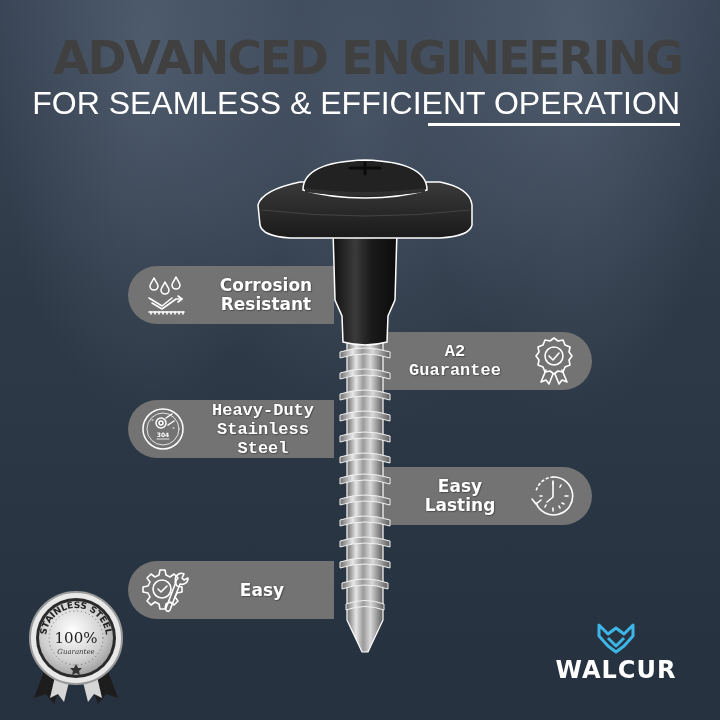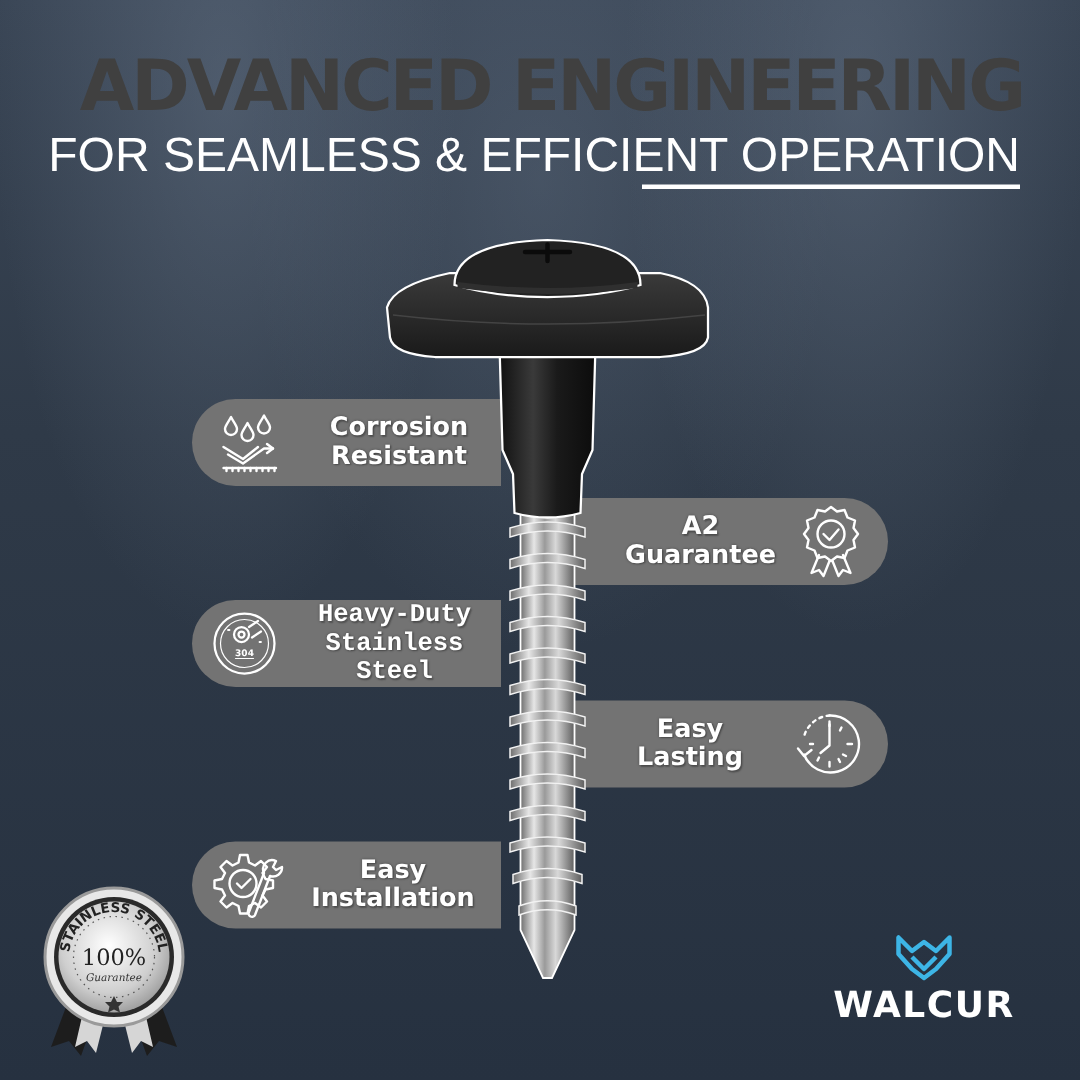--- a/index.html
+++ b/index.html
@@ -58,21 +58,21 @@
       <path d="M5 40 L40 40"></path>
       <path d="M7 40 v2 M11 40 v2 M15 40 v2 M19 40 v2 M23 40 v2 M27 40 v2 M31 40 v2 M35 40 v2 M39 40 v2"></path>
     </svg>
   </span>
   <span class="label" style="position:absolute; left:80px; width:116px;">
     <span>Corrosion</span><br><span>Resistant</span>
   </span>
 </div>
 
 <div class="pill right" style="left:380px; top:332px; width:212px;">
-  <span class="label" style="position:absolute; left:22px; width:130px;">
+  <span class="label" style="position:absolute; left:10px; width:130px;font-family:Liberation Mono, monospace;">
     <span>A2</span><br><span>Guarantee</span>
   </span>
   <span class="icon" style="left:154px; top:4px; width:40px; height:50px;">
     <svg viewBox="0 0 40 50" fill="none" stroke="#fff" stroke-width="1.6" stroke-linecap="round" stroke-linejoin="round">
       <path d="M20 2 l4 3 5 -1 2 5 5 2 -1 5 3 4 -3 4 1 5 -5 2 -2 5 -5 -1 -4 3 -4 -3 -5 1 -2 -5 -5 -2 1 -5 -3 -4 3 -4 -1 -5 5 -2 2 -5 5 1z"></path>
       <circle cx="20" cy="20" r="9"></circle>
       <path d="M15 20 l4 4 6 -7"></path>
       <path d="M12 34 L7 46 L12 44 L15 48 L19 38"></path>
       <path d="M28 34 L33 46 L28 44 L25 48 L21 38"></path>
     </svg>
@@ -116,21 +116,21 @@
 <div class="pill left" style="left:128px; top:535px; width:206px;margin-top:26px;">
   <span class="icon" style="left:12px; top:5px; width:50px; height:48px;">
     <svg viewBox="0 0 50 48" fill="none" stroke="#fff" stroke-width="1.6" stroke-linecap="round" stroke-linejoin="round">
       <path d="M20 4 h5 l1 5 4 2 4 -3 4 4 -3 4 2 4 5 1 v5 l-5 1 -2 4 3 4 -4 4 -4 -3 -4 2 -1 5 h-5 l-1 -5 -4 -2 -4 3 -4 -4 3 -4 -2 -4 -5 -1 v-5 l5 -1 2 -4 -3 -4 4 -4 4 3 4 -2z"></path>
       <circle cx="22" cy="23" r="9"></circle>
       <path d="M18 23 l3 3 6 -6"></path>
       <path d="M44 8 a6 6 0 0 0 -8 8 L26 42 a2 2 0 0 0 4 2 L40 18 a6 6 0 0 0 8 -6 l-4 2 -2 -2z"></path>
     </svg>
   </span>
   <span class="label" style="position:absolute; left:72px; width:124px;">
-    <span>Easy</span><br><span>Installation</span>
+    <span>Easy</span><br>
   </span>
 </div>
 
 <svg class="screw" viewBox="0 0 720 720">
   <defs>
     <linearGradient id="shank" x1="0" x2="1" y1="0" y2="0">
       <stop offset="0" stop-color="#6d6d6d"></stop>
       <stop offset="0.25" stop-color="#e6e6e6"></stop>
       <stop offset="0.45" stop-color="#9a9a9a"></stop>
       <stop offset="0.65" stop-color="#d8d8d8"></stop>

